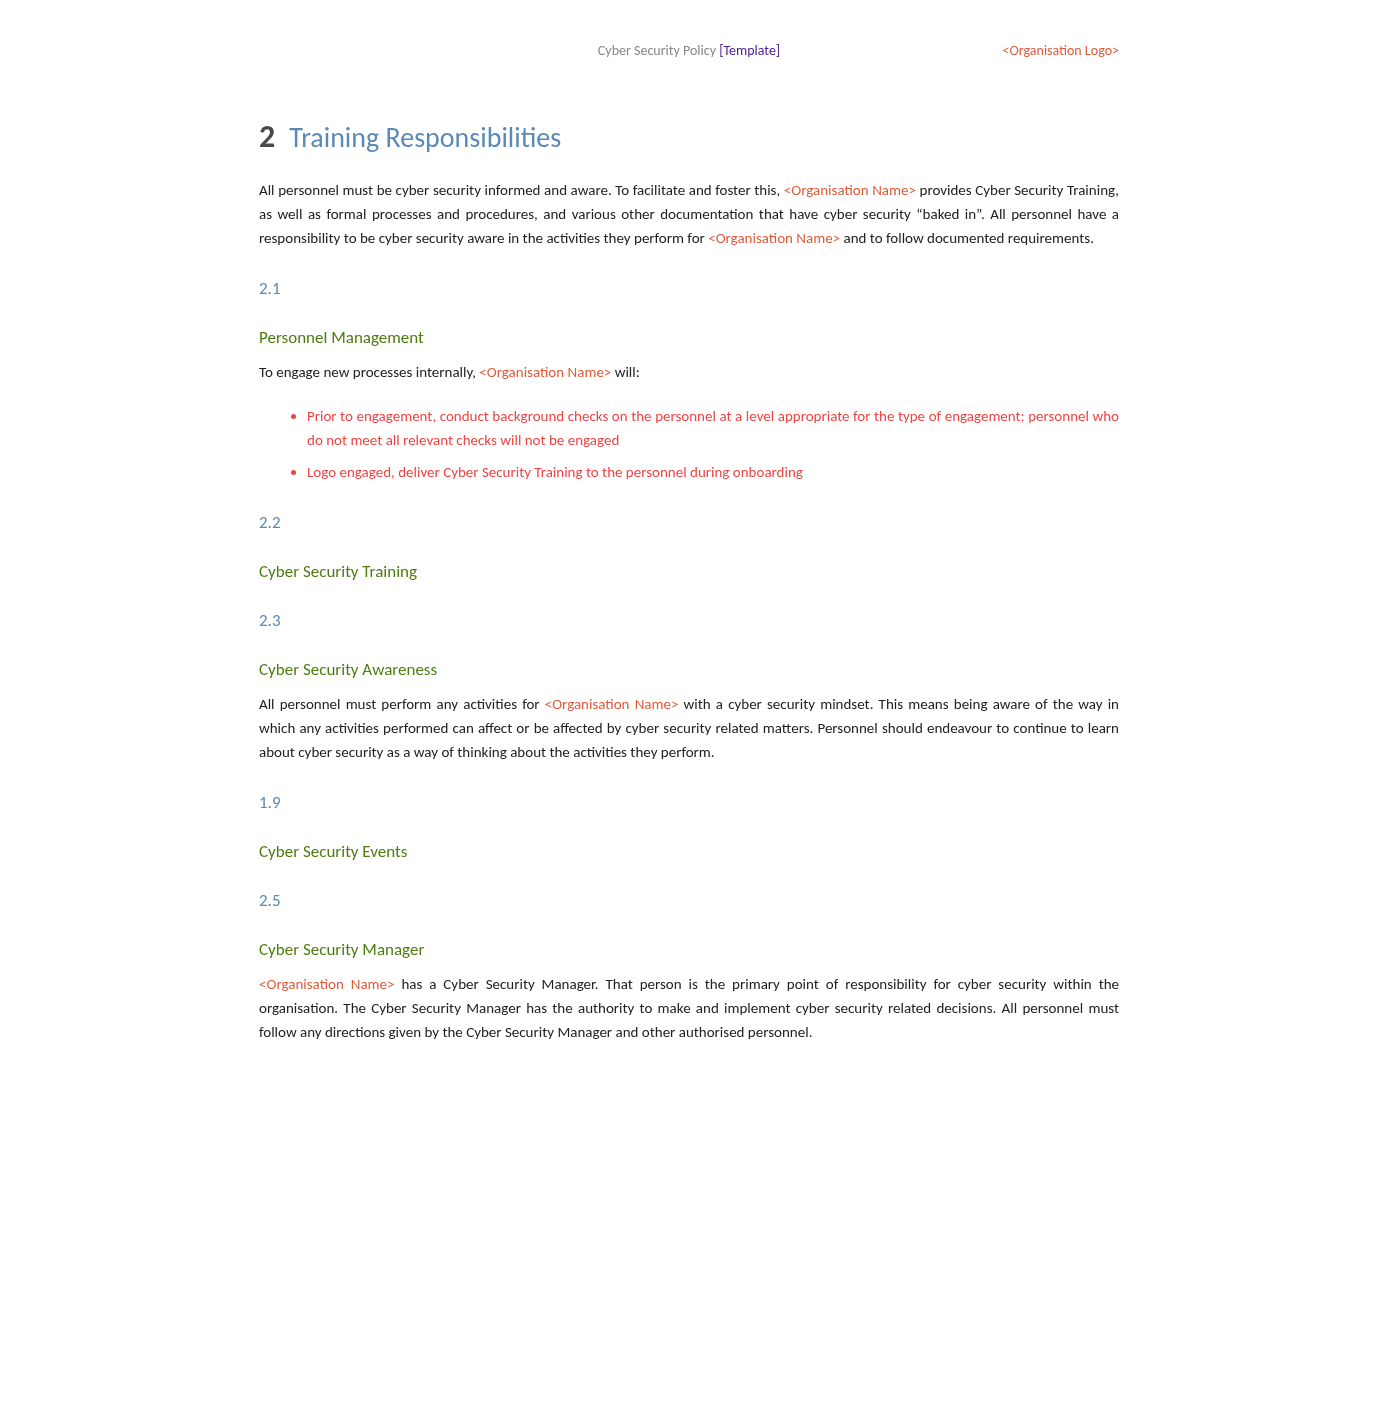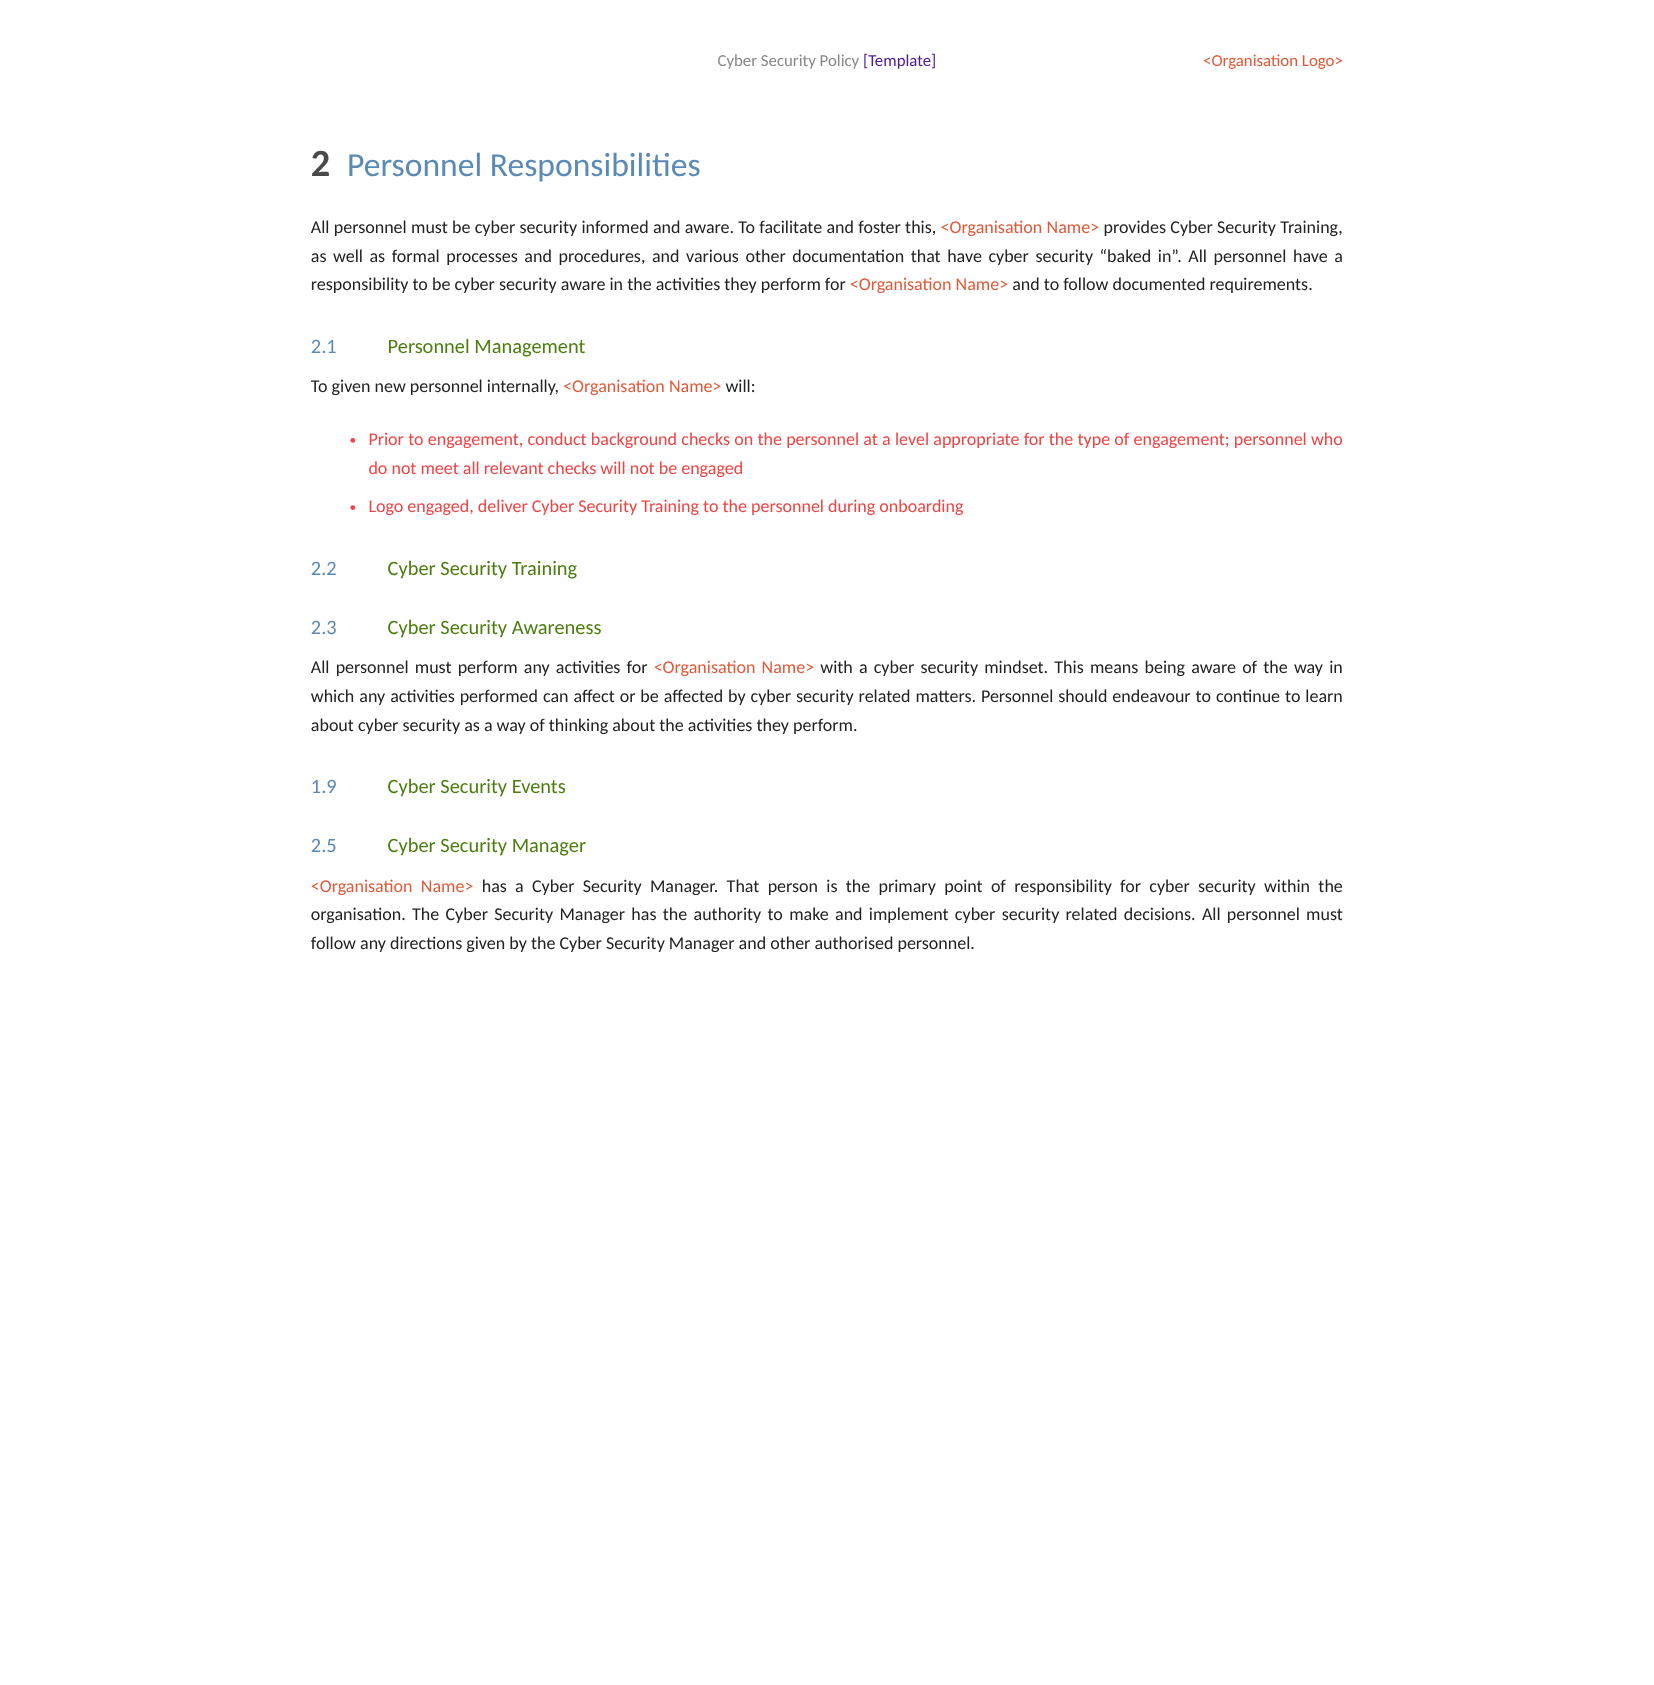--- a/index.html
+++ b/index.html
@@ -85,20 +85,21 @@
     .subsection {
       margin-top: 28px;
       margin-bottom: 10px;
     }
 
     .subsection-header {
       display: flex;
       align-items: flex-start;
       gap: 28px;
       margin-bottom: 12px;
+      flex-direction: column;
     }
 
     .subsection-number {
       font-size: 17px;
       color: #5a8ab5;
       font-weight: 400;
       min-width: 36px;
     }
 
     .subsection-title {
@@ -128,34 +129,34 @@
 
   <div class="header">
     <div class="header-title">
       <span>Cyber Security Policy </span><span class="bracket">[Template]</span>
     </div>
     <div class="header-logo org-name">&lt;Organisation Logo&gt;</div>
   </div>
 
   <div class="section-main-title">
     <span class="section-number-large">2</span>
-    <span class="section-title-large">Personnel Responsibilities</span>
+    <span class="section-title-large">Training Responsibilities</span>
   </div>
 
   <p class="body-text">
     <span>All personnel must be cyber security informed and aware. To facilitate and foster this, </span><span class="org-name">&lt;Organisation Name&gt;</span><span> provides Cyber Security Training, as well as formal processes and procedures, and various other documentation that have cyber security “baked in”. All personnel have a responsibility to be cyber security aware in the activities they perform for </span><span class="org-name">&lt;Organisation Name&gt;</span><span> and to follow documented requirements.</span>
   </p>
 
   <div class="subsection">
     <div class="subsection-header">
       <span class="subsection-number">2.1</span>
       <span class="subsection-title">Personnel Management</span>
     </div>
     <p class="body-text">
-      <span>To given new personnel internally, </span><span class="org-name">&lt;Organisation Name&gt;</span><span> will:</span>
+      <span>To engage new processes internally, </span><span class="org-name">&lt;Organisation Name&gt;</span><span> will:</span>
     </p>
     <ul class="bullet-list">
       <li>Prior to engagement, conduct background checks on the personnel at a level appropriate for the type of engagement; personnel who do not meet all relevant checks will not be engaged</li>
       <li>Logo engaged, deliver Cyber Security Training to the personnel during onboarding</li>
     </ul>
   </div>
 
   <div class="subsection">
     <div class="subsection-header">
       <span class="subsection-number">2.2</span>

